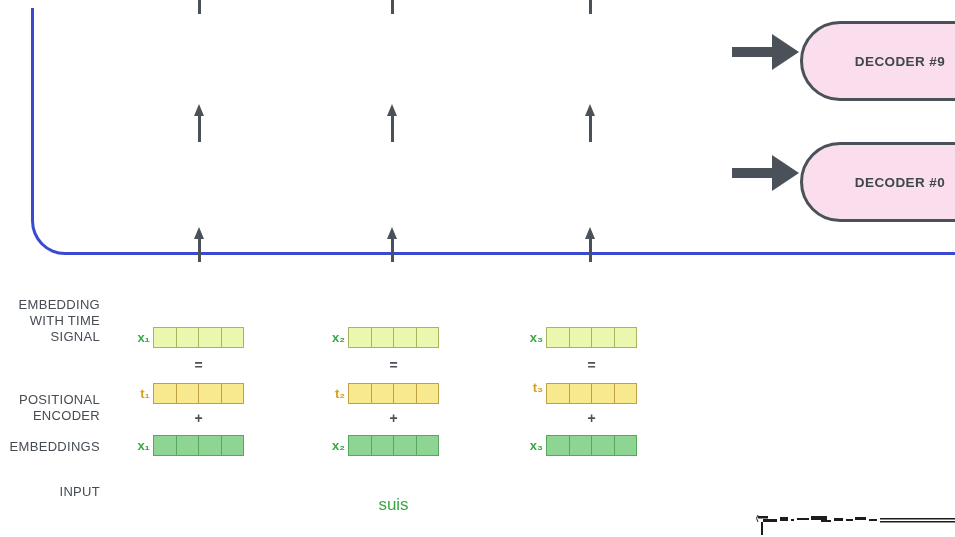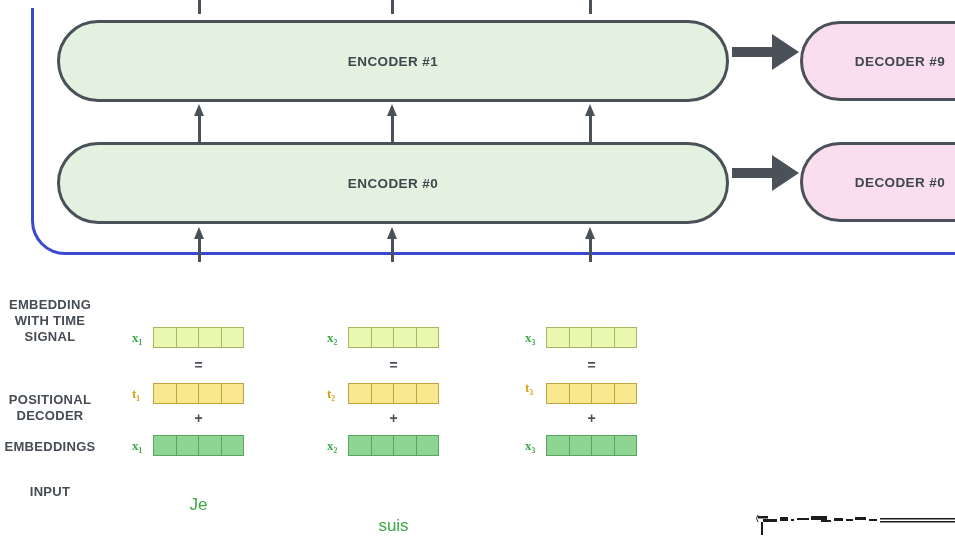--- a/index.html
+++ b/index.html
@@ -28,61 +28,55 @@
                border-top:18px solid transparent;border-bottom:18px solid transparent;
                border-left:27px solid #4a5158;}
 
   
   .vshaft{position:absolute;width:3px;background:#4a5158;}
   .vhead{position:absolute;width:0;height:0;
          border-left:5.5px solid transparent;border-right:5.5px solid transparent;
          border-bottom:12px solid #4a5158;}
 
   
-  .rowlabel{position:absolute;left:0;width:100px;text-align:center;
-            font-size:13px;font-weight:700;letter-spacing:.3px;color:#454c53;line-height:16px;}
+  .rowlabel{position:absolute;left:0;width:100px;text-align:right;
+            font-size:13px;font-weight:400;letter-spacing:.3px;color:#454c53;line-height:16px;}
 
   
   .vec{position:absolute;width:91px;height:21px;display:flex;box-sizing:border-box;}
   .vec .cell{flex:1;border-right:1px solid;}
   .vec .cell:last-child{border-right:none;}
   .vec.time{background:#e9f8ae;border:1px solid #a9b45f;}
   .vec.time .cell{border-color:#a9b45f;}
   .vec.pos{background:#f9e98e;border:1px solid #bfa244;}
   .vec.pos .cell{border-color:#bfa244;}
   .vec.emb{background:#8ed492;border:1px solid #55a85c;}
   .vec.emb .cell{border-color:#55a85c;}
 
   
-  .veclbl{position:absolute;width:18px;font-size:13px;font-weight:700;font-family:Liberation Serif, serif;}
+  .veclbl{position:absolute;width:18px;text-align:right;font-size:13px;font-weight:700;}
   .veclbl.green{color:#3aa845;}
   .veclbl.orange{color:#d8a01d;}
 
   
   .op{position:absolute;width:91px;text-align:center;font-size:14px;font-weight:700;color:#4a5158;}
 
   
   .word{position:absolute;width:141px;text-align:center;font-size:17px;color:#3aa845;}
 
   
   .artifact{position:absolute;left:755px;top:509px;}
 </style>
 </head>
 <body>
 
 <div class="canvas">
 
   <div class="skip-line"></div>
 
-  <div class="block enc enc1">
-    <span>ENCODER #1</span>
-  </div>
-  <div class="block enc enc0">
-    <span>ENCODER #0</span>
-  </div>
 
   <div class="block dec dec1">
     <span>DECODER #9</span>
   </div>
   <div class="block dec dec0">
     <span>DECODER #0</span>
   </div>
 
   <div class="harrow-shaft" style="top:47px"></div>
   <div class="harrow-head" style="top:34px"></div>
@@ -107,21 +101,21 @@
   <div class="vhead" style="left:584.5px;top:227px"></div>
   <div class="vshaft" style="left:588.5px;top:238px;height:24px"></div>
 
   <div class="rowlabel" style="top:297px">
     <div>EMBEDDING</div>
     <div>WITH TIME</div>
     <div>SIGNAL</div>
   </div>
   <div class="rowlabel" style="top:392px">
     <div>POSITIONAL</div>
-    <div>DECODER</div>
+    <div>ENCODER</div>
   </div>
   <div class="rowlabel" style="top:439px">
     <div>EMBEDDINGS</div>
   </div>
   <div class="rowlabel" style="top:484px">
     <div>INPUT</div>
   </div>
 
   <div class="veclbl green" style="left:132px;top:330px">x₁</div>
   <div class="vec time" style="left:153px;top:327px">
@@ -139,21 +133,20 @@
       <div class="cell"></div>
   </div>
   <div class="op" style="left:153px;top:410px">+</div>
   <div class="veclbl green" style="left:132px;top:438px">x₁</div>
   <div class="vec emb" style="left:153px;top:435px">
     <div class="cell"></div>
       <div class="cell"></div>
       <div class="cell"></div>
       <div class="cell"></div>
   </div>
-  <div class="word" style="left:128px;top:495px">Je</div>
 
   <div class="veclbl green" style="left:327px;top:330px">x₂</div>
   <div class="vec time" style="left:348px;top:327px">
     <div class="cell"></div>
       <div class="cell"></div>
       <div class="cell"></div>
       <div class="cell"></div>
   </div>
   <div class="op" style="left:348px;top:357px">=</div>
   <div class="veclbl orange" style="left:327px;top:386px">t₂</div>
@@ -164,21 +157,21 @@
       <div class="cell"></div>
   </div>
   <div class="op" style="left:348px;top:410px">+</div>
   <div class="veclbl green" style="left:327px;top:438px">x₂</div>
   <div class="vec emb" style="left:348px;top:435px">
     <div class="cell"></div>
       <div class="cell"></div>
       <div class="cell"></div>
       <div class="cell"></div>
   </div>
-  <div class="word" style="left:323px;top:516px">suis</div>
+  <div class="word" style="left:323px;top:495px">suis</div>
 
   <div class="veclbl green" style="left:525px;top:330px">x₃</div>
   <div class="vec time" style="left:546px;top:327px">
     <div class="cell"></div>
       <div class="cell"></div>
       <div class="cell"></div>
       <div class="cell"></div>
   </div>
   <div class="op" style="left:546px;top:357px">=</div>
   <div class="veclbl orange" style="left:525px;top:380px">t₃</div>

